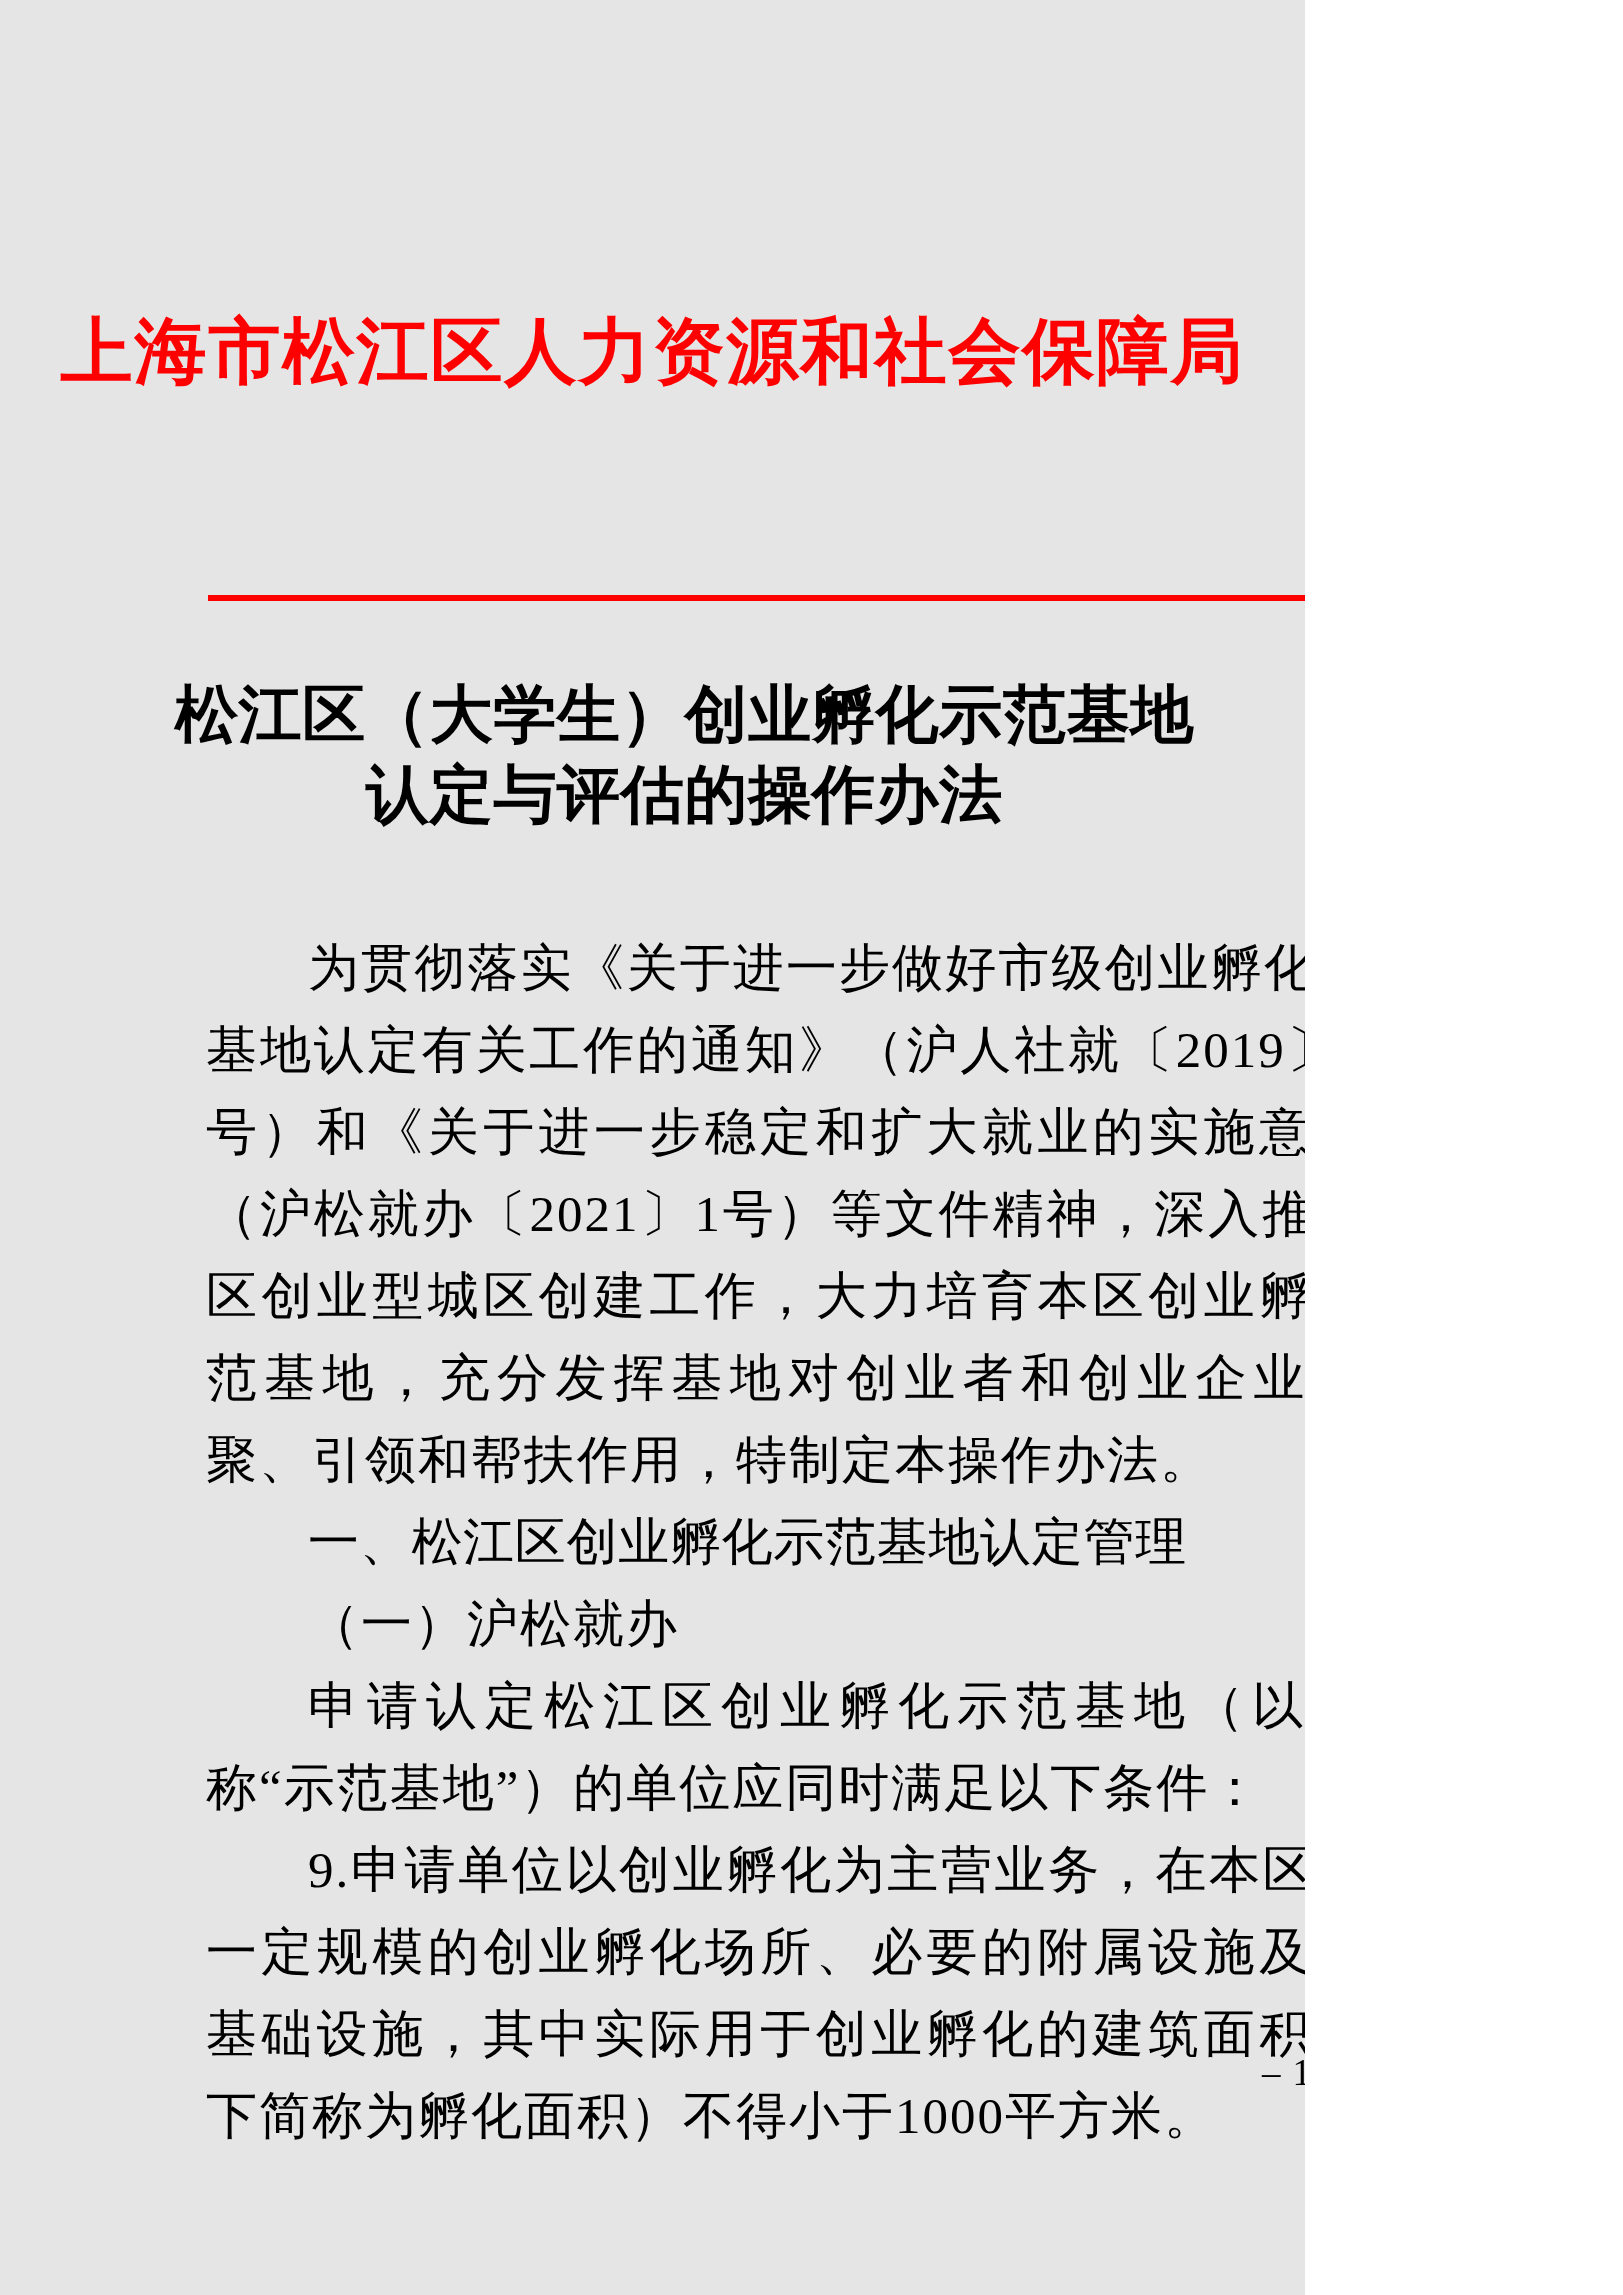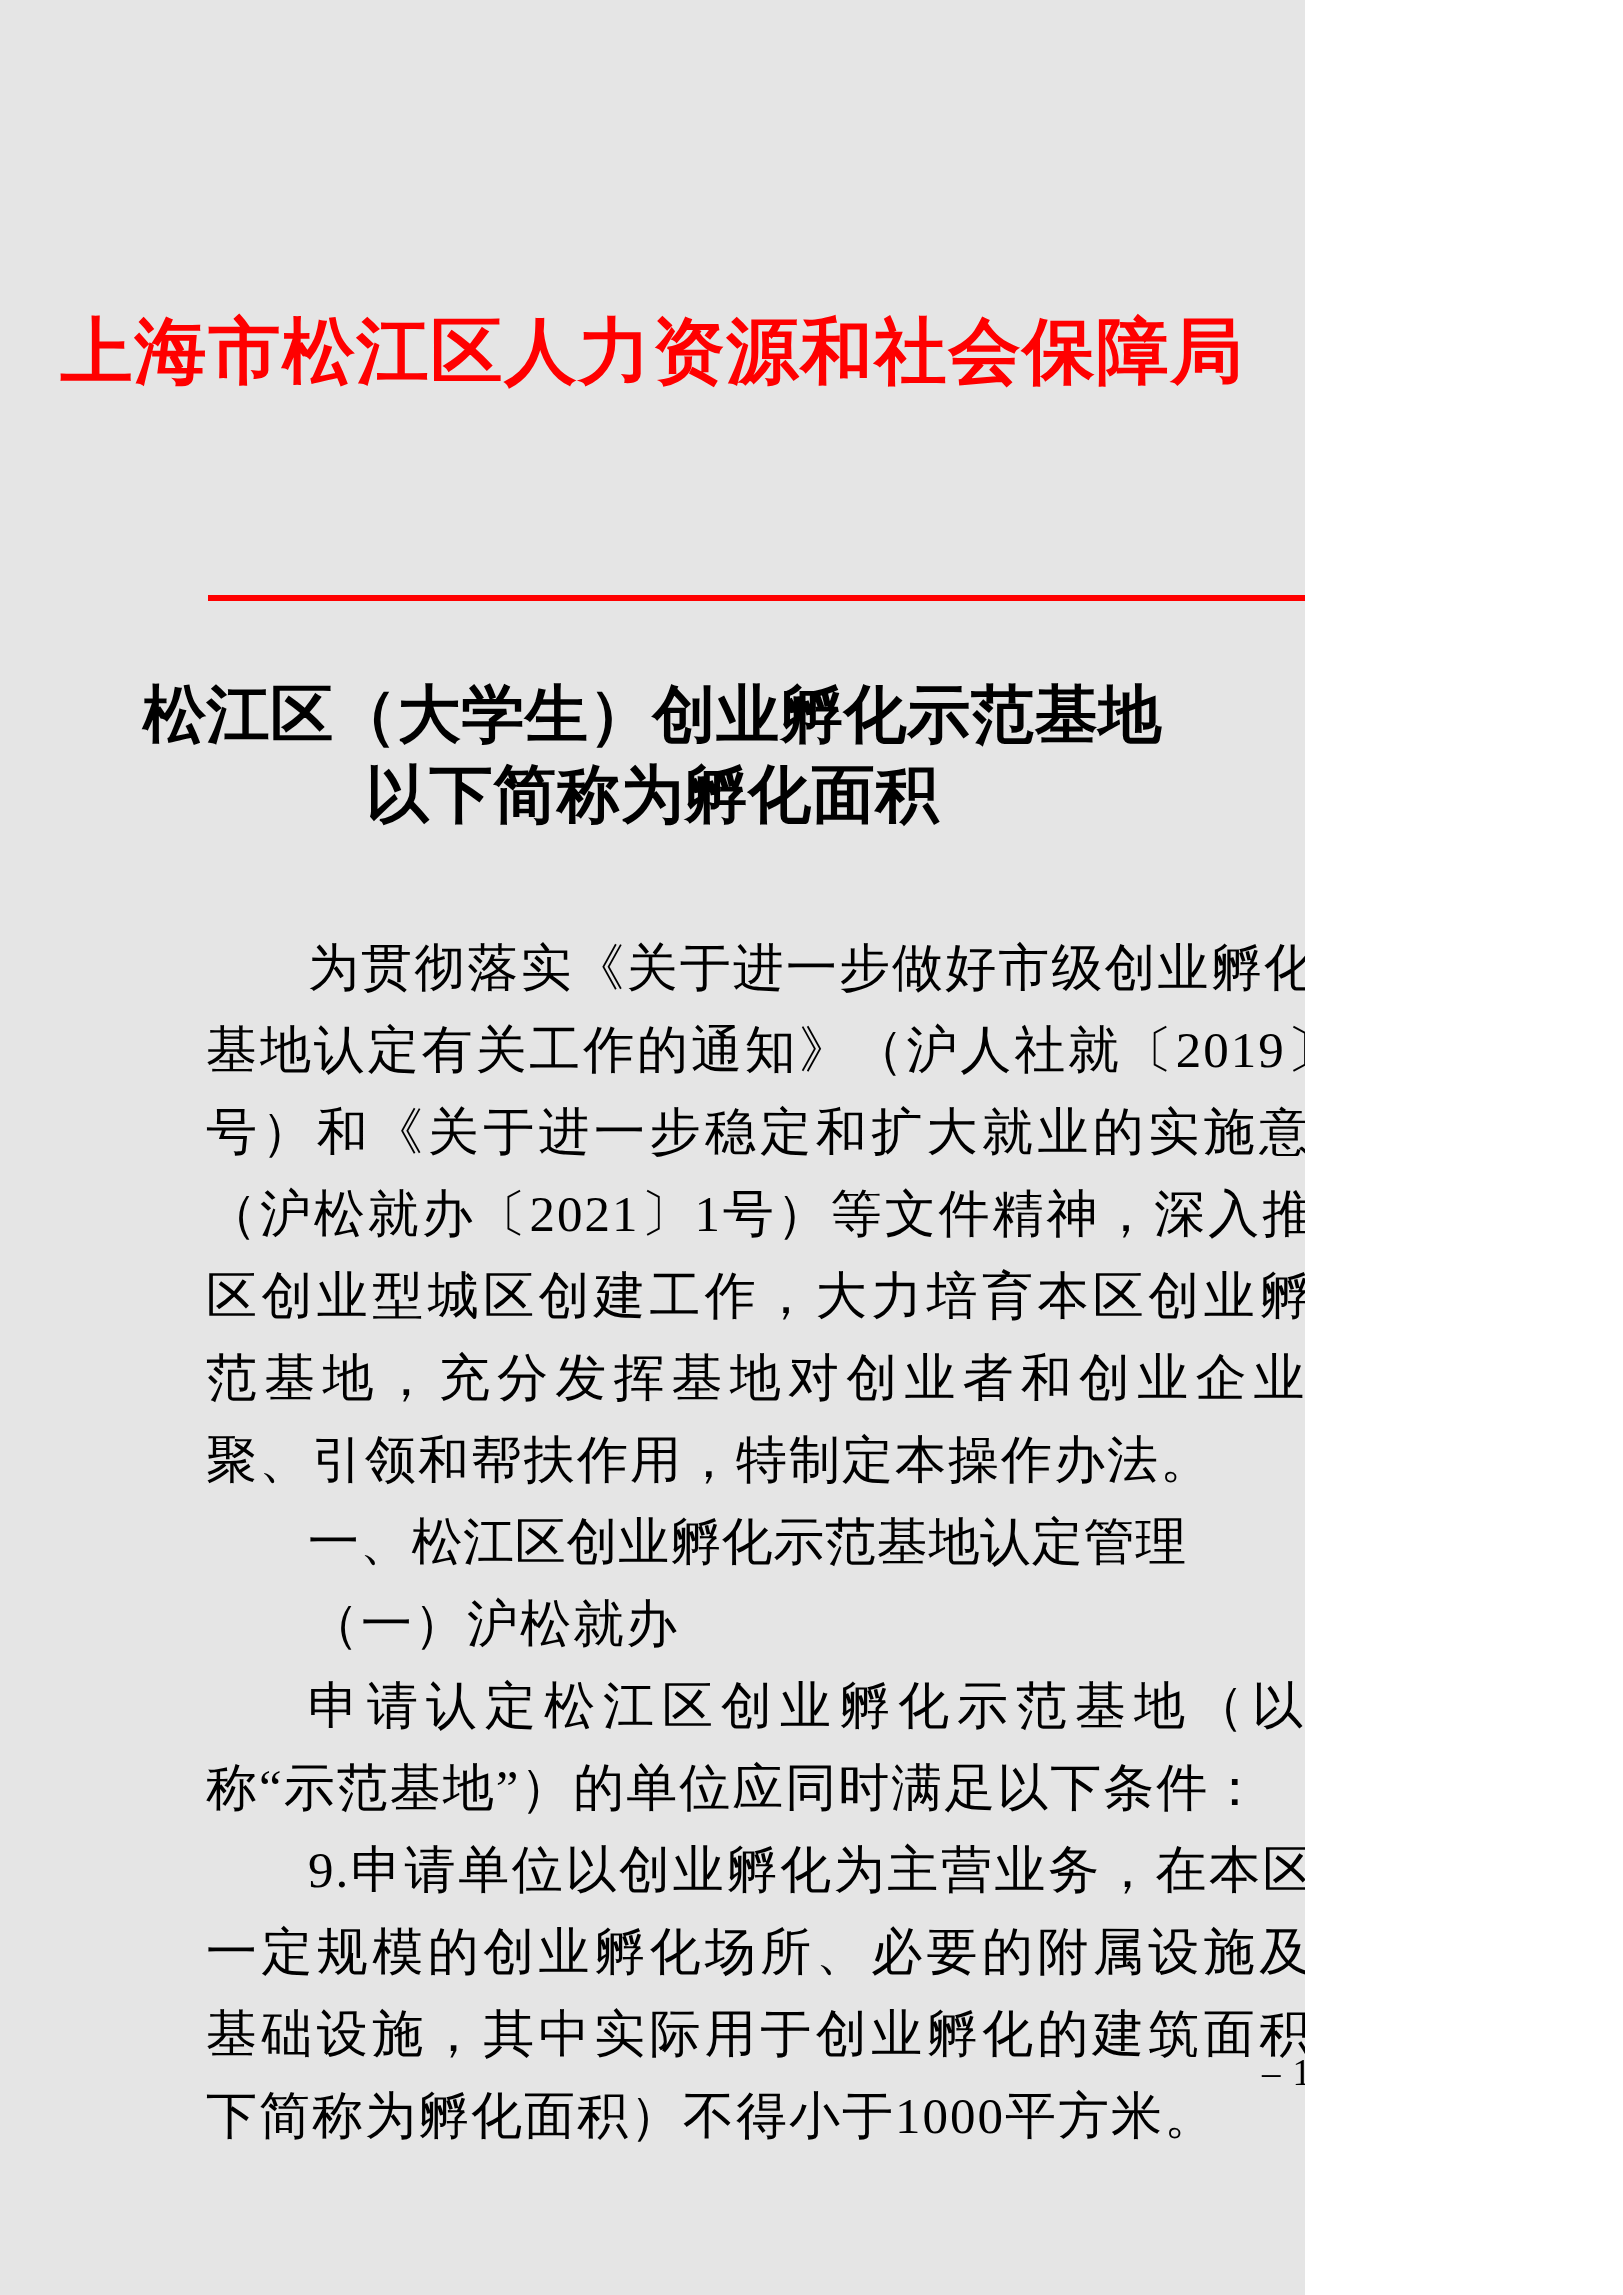--- a/index.html
+++ b/index.html
@@ -50,20 +50,21 @@
   .doc-title {
     position: absolute;
     top: 675px;
     left: 0;
     width: 100%;
     text-align: center;
     font-size: 63px;
     font-weight: bold;
     line-height: 80px;
     letter-spacing: 0.7px;
+    padding-left: 32px;
   }
   .body-text {
     position: absolute;
     top: 927px;
     left: 206px;
     width: 1217px;
     font-size: 51px;
     line-height: 82px;
     text-align: justify;
     text-justify: inter-character;
@@ -93,21 +94,21 @@
 
 <div class="page">
 
   <div class="red-title">上海市松江区人力资源和社会保障局</div>
 
 
   <div class="red-line"></div>
 
   <div class="doc-title">
     <div>松江区（大学生）创业孵化示范基地</div>
-    <div>以下简称为孵化面积</div>
+    <div>认定与评估的操作办法</div>
   </div>
 
   <div class="body-text">
     <p class="para">为贯彻落实《关于进一步做好市级创业孵化示范基地认定有关工作的通知》（沪人社就〔2019〕320号）和《关于进一步稳定和扩大就业的实施意见》（沪松就办〔2021〕1号）等文件精神，深入推进本区创业型城区创建工作，大力培育本区创业孵化示范基地，充分发挥基地对创业者和创业企业的集聚、引领和帮扶作用，特制定本操作办法。</p>
     <p class="para section-heading">一、松江区创业孵化示范基地认定管理</p>
     <p class="para subsection-heading">（一）沪松就办</p>
     <p class="para">申请认定松江区创业孵化示范基地（以下简称“示范基地”）的单位应同时满足以下条件：</p>
     <p class="para">9.申请单位以创业孵化为主营业务，在本区拥有一定规模的创业孵化场所、必要的附属设施及配套基础设施，其中实际用于创业孵化的建筑面积（以下简称为孵化面积）不得小于1000平方米。</p>
   </div>
 

